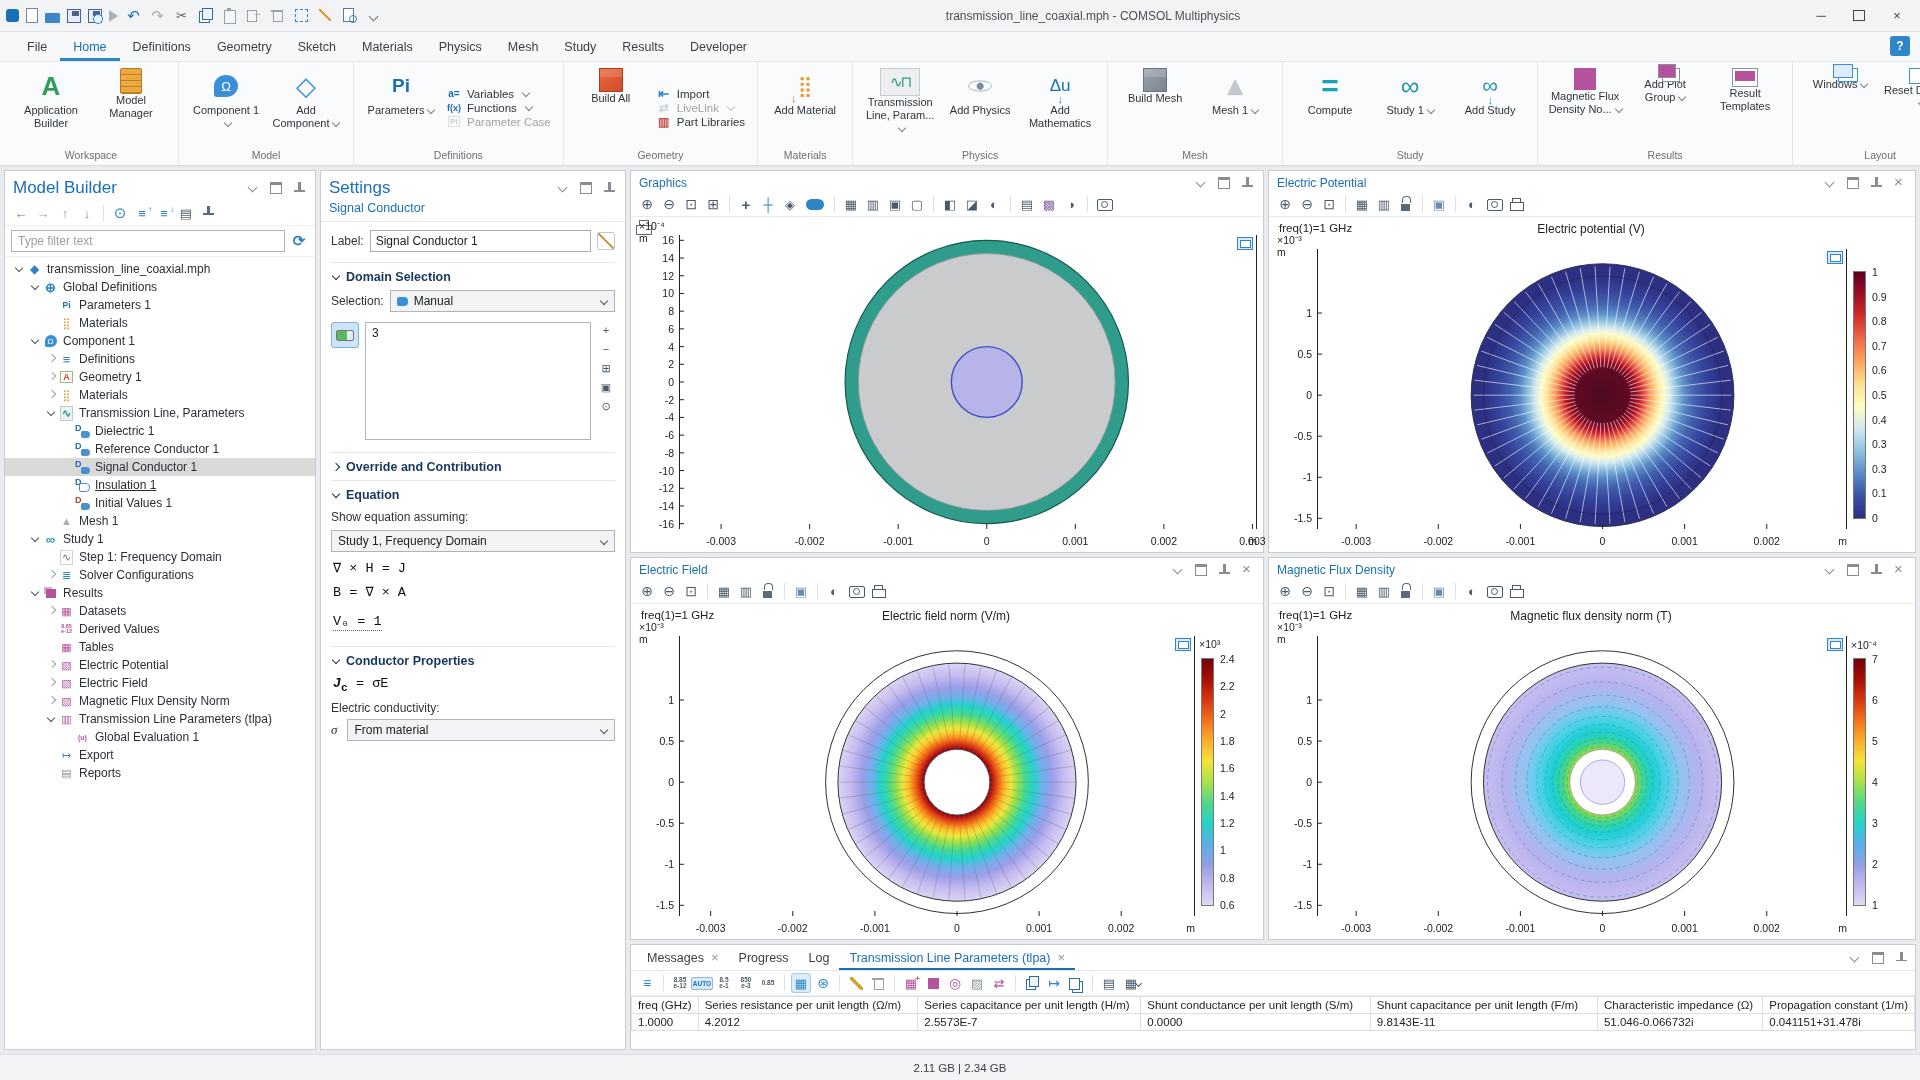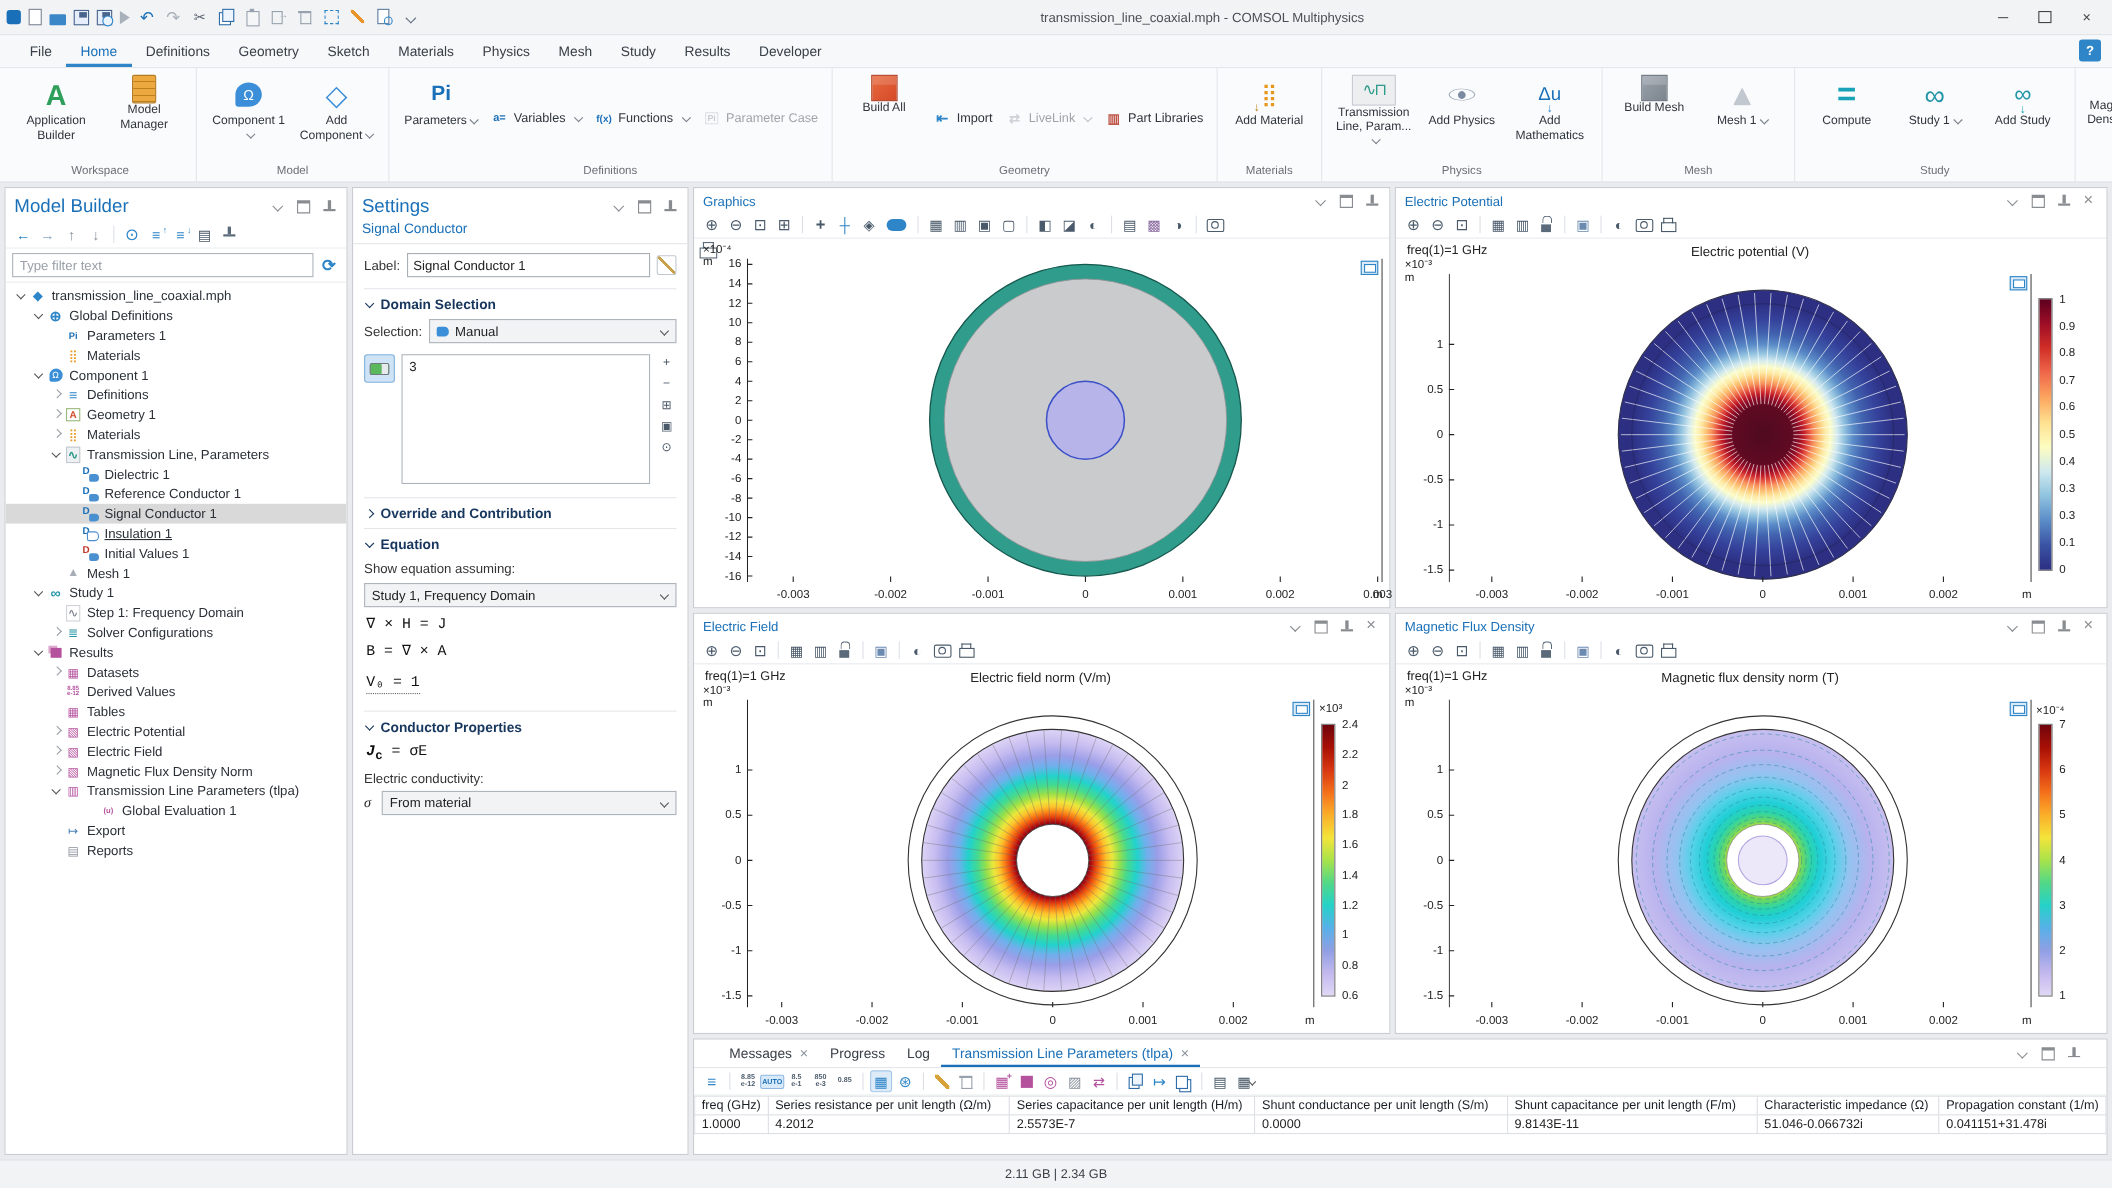--- a/index.html
+++ b/index.html
@@ -46,21 +46,21 @@
   
   .ribbon{height:104px;background:#fafbfc;border-bottom:1px solid #d8dce1;display:flex;align-items:stretch;padding:0 4px;flex:0 0 auto}
   .rgroup{display:flex;flex-direction:column;border-right:1px solid #e4e7ea}
   .ritems{flex:1;display:flex;align-items:stretch;gap:2px;padding:4px 8px 0}
   .rgroup-label{font-size:10.5px;color:#6a7076;text-align:center;padding:0 6px 4px;white-space:nowrap}
   .rbig{width:78px;display:flex;flex-direction:column;align-items:center;justify-content:flex-start;padding:2px 2px;border-radius:3px;cursor:pointer}
   .ri{height:36px;display:flex;align-items:center;justify-content:center;position:relative}
   .rlabel{font-size:11px;line-height:1.18;text-align:center;color:#2f353c;white-space:normal}
   .chev{display:inline-block;width:7px;height:7px;margin-left:3px;position:relative}
   .chev::before{content:'';position:absolute;left:1px;top:0;width:5px;height:5px;border-right:1.3px solid #7a828c;border-bottom:1.3px solid #7a828c;transform:rotate(45deg)}
-  .rstack{display:flex;flex-direction:row;justify-content:center;gap:12px;padding:0 4px}
+  .rstack{display:flex;flex-direction:column;justify-content:center;gap:0;padding:0 4px}
   .rsmall{display:flex;align-items:center;gap:5px;font-size:11.5px;color:#2f353c;white-space:nowrap;cursor:pointer}
   .rsmall.dis{opacity:.45}
   .rsi{width:16px;height:14px;display:inline-flex;align-items:center;justify-content:center;font-size:10px;font-weight:bold;color:#1a70b8}
   .rs-variables::before{content:'a='}
   .rs-functions::before{content:'f(x)';font-size:9px}
   .rs-parameter-case::before{content:'Pi';color:#8a929c;border:1px solid #b8bec6;padding:0 1px;font-size:8px}
   .rs-import::before{content:'⇤';color:#2e86c8;font-size:13px}
   .rs-livelink::before{content:'⇄';color:#9aa2ac;font-size:12px}
   .rs-part-libraries::before{content:'▥';color:#c0564a;font-size:12px}
   .ri-app-builder::before{content:'A';color:#2e9e5b;font-weight:bold;font-size:26px}
@@ -237,21 +237,21 @@
   .ccol{width:62px;position:relative;flex:0 0 auto}
   .cmult{position:absolute;top:2px;left:4px;font-size:10.5px;color:#222}
   .cbar-wrap{position:absolute;top:22px;bottom:14px;left:6px;width:13px;border:1px solid #777}
   .cbar-wrap span{position:absolute;left:18px;transform:translateY(-50%);font-size:10.5px;color:#222;white-space:nowrap}
   .xrow{height:17px;position:relative;margin-left:44px;flex:0 0 auto}
   .xrow.with-cbar{margin-right:62px}
   .xrow span{position:absolute;top:2px;transform:translateX(-50%);font-size:10.5px;color:#222}
   .xrow .xunit{transform:none;right:0;top:2px;position:absolute}
   
   .mpanel{height:106px;background:#fff;border:1px solid #c9cdd3;display:flex;flex-direction:column;flex:0 0 auto}
-  .mtabs{display:flex;align-items:center;border-bottom:1px solid #e4e7ea;padding:0 22px;flex:0 0 auto}
+  .mtabs{display:flex;align-items:center;border-bottom:1px solid #e4e7ea;padding:0 6px;flex:0 0 auto}
   .mtab{display:flex;align-items:center;gap:7px;padding:5px 10px;font-size:12.5px;color:#3a4048;cursor:pointer}
   .mtab.active{color:#1a70b8;box-shadow:inset 0 -2px 0 #1a70b8}
   .tclose{color:#8a929c;font-size:13px}
   .mtoolbar{display:flex;align-items:center;gap:2px;padding:2px 6px;border-bottom:1px solid #eceef1;flex:0 0 auto}
   .m-format-columns::before{content:'≡';color:#2e86c8;font-size:14px}
   .prec{flex-direction:column;line-height:6px;font-size:6.5px;font-weight:bold;color:#4a5a6a}
   .m-auto::before{content:'AUTO';font-size:6.5px;font-weight:bold;color:#1a70b8;border:1px solid #8fb8e0;background:#d8e9fa;padding:2px 1px;border-radius:2px}
   .m-full-precision{background:#ddebf9;border:1px solid #a8c8e8}
   .m-full-precision::before{content:'▦';color:#2e86c8;font-size:13px}
   .m-unicode::before{content:'⊛';color:#2e86c8;font-size:14px}
@@ -641,21 +641,21 @@
         <div class="trow" style="padding-left: 40px;">
           <span class="tw closed"></span>
           <span class="ticn t-plot"></span>
           <span class="tlabel">Magnetic Flux Density Norm</span>
         </div>
         <div class="trow" style="padding-left: 40px;">
           <span class="tw open"></span>
           <span class="ticn t-evalgroup"></span>
           <span class="tlabel">Transmission Line Parameters (tlpa)</span>
         </div>
-        <div class="trow" style="padding-left: 72px;">
+        <div class="trow" style="padding-left: 56px;">
           <span class="tw"></span>
           <span class="ticn t-geval"></span>
           <span class="tlabel">Global Evaluation 1</span>
         </div>
         <div class="trow" style="padding-left: 40px;">
           <span class="tw"></span>
           <span class="ticn t-export"></span>
           <span class="tlabel">Export</span>
         </div>
         <div class="trow" style="padding-left: 40px;">

